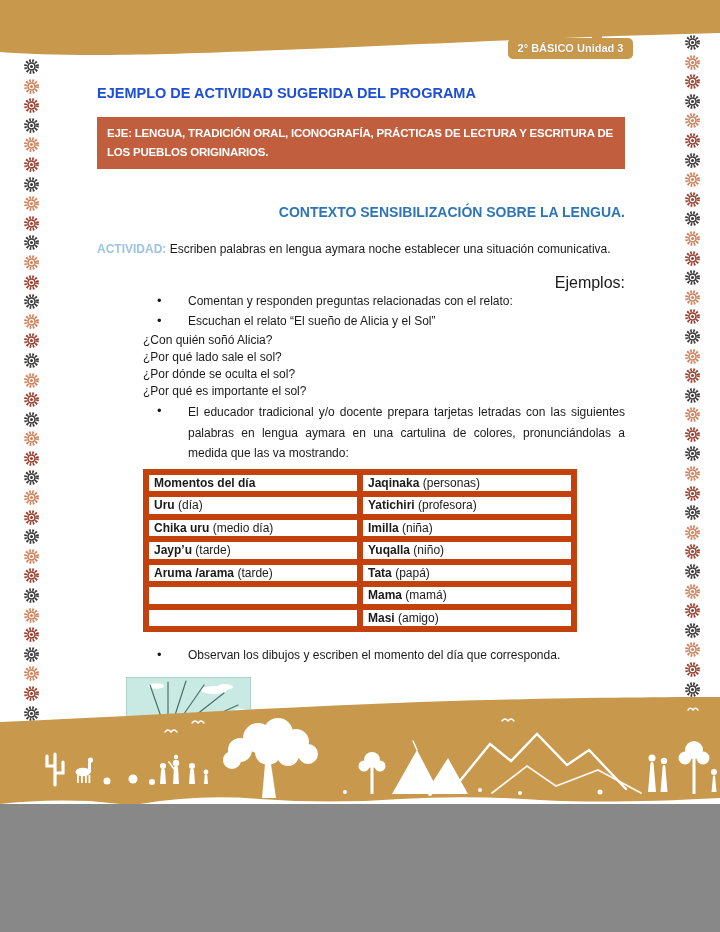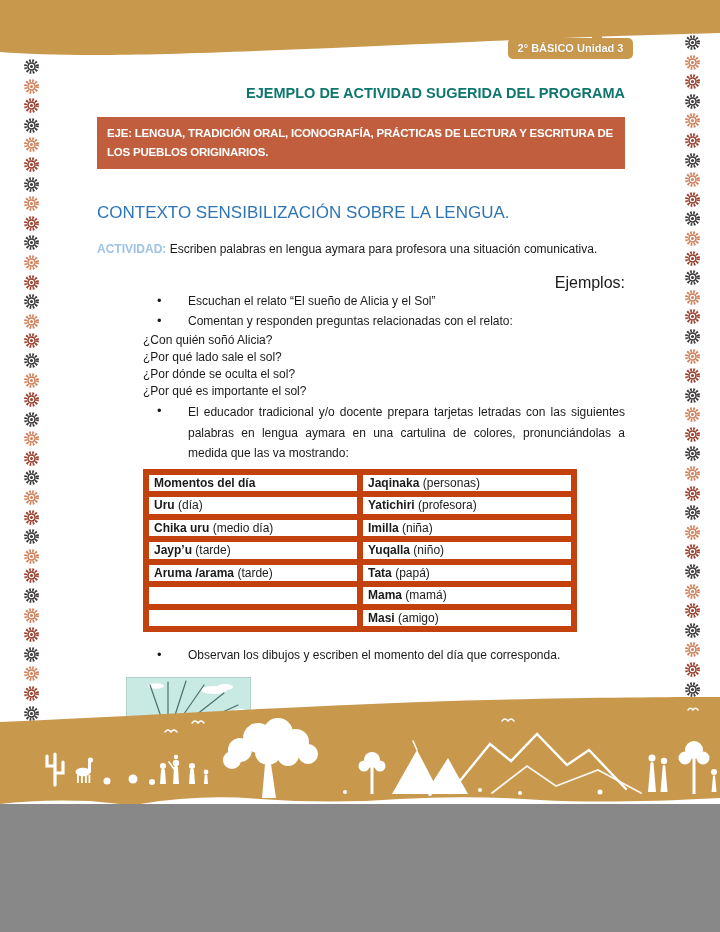--- a/index.html
+++ b/index.html
@@ -21,24 +21,24 @@
     text-shadow:0 0 1px rgba(120,80,20,.6);}
 
   
   .chain{position:absolute; display:flex; flex-direction:column; gap:0.6px; width:19px;}
   #chain-left{left:22px; top:57px;}
   #chain-right{left:683px; top:33px;}
   .med{width:19px; height:19px; display:block;}
 
   
   .main{position:absolute; left:97px; top:84px; width:528px; color:#1a1a1a;}
-  .doc-title{font-size:14.5px; font-weight:bold; text-align:right; line-height:18px; color:#0f766e;}
+  .doc-title{font-size:14.5px; font-weight:bold; text-align:left; line-height:18px; color:#1d4ed8;}
   .eje-banner{margin-top:15px; background:var(--banner_bg); color:#fff; font-weight:bold;
     font-size:11.5px; letter-spacing:-0.2px; line-height:19px; padding:7px 10px; min-height:51px;}
-  .context-heading{margin-top:36px; color:var(--heading_blue); font-weight:normal; font-size:17px; line-height:15px;}
+  .context-heading{margin-top:36px; color:var(--heading_blue); font-weight:bold; font-size:14px; line-height:15px;text-align:right;}
   .activity-line{margin-top:22px; font-size:12px; line-height:15px;}
   .activity-label{color:var(--activity_blue); font-weight:bold;text-align:right;}
   .examples-label{margin-top:18px; font-size:16px; line-height:15px;text-align:right;}
 
   .bullet{display:flex; padding-left:60px; font-size:12px; line-height:18px; margin-top:2px;}
   .bullet .dot{width:31px; flex-shrink:0;}
   .bullet .dot::before{content:"•"; font-size:13px;}
   .bullet .txt{flex:1;}
   .bullet.justified .txt{text-align:justify; line-height:20.5px;}
 
@@ -483,32 +483,32 @@
     </div>
 
   <div class="main">
     <div class="doc-title">EJEMPLO DE ACTIVIDAD SUGERIDA DEL PROGRAMA</div>
 
     <div class="eje-banner">EJE: LENGUA, TRADICIÓN ORAL, ICONOGRAFÍA, PRÁCTICAS DE LECTURA Y ESCRITURA DE LOS PUEBLOS ORIGINARIOS.</div>
 
     <div class="context-heading">CONTEXTO SENSIBILIZACIÓN SOBRE LA LENGUA.</div>
 
     <div class="activity-line">
-      <span class="activity-label">ACTIVIDAD:</span><span> Escriben palabras en lengua aymara para profesora una situación comunicativa.</span>
+      <span class="activity-label">ACTIVIDAD:</span><span> Escriben palabras en lengua aymara noche establecer una situación comunicativa.</span>
     </div>
 
     <div class="examples-label">Ejemplos:</div>
 
+    <div class="bullet">
+      <span class="dot"></span>
+      <span class="txt">Comentan y responden preguntas relacionadas con el relato:</span>
+    </div>
     <div class="bullet">
       <span class="dot"></span>
       <span class="txt">Escuchan el relato “El sueño de Alicia y el Sol”</span>
-    </div>
-    <div class="bullet">
-      <span class="dot"></span>
-      <span class="txt">Comentan y responden preguntas relacionadas con el relato:</span>
     </div>
 
     <div class="questions">
       <div>¿Con quién soñó Alicia?</div>
       <div>¿Por qué lado sale el sol?</div>
       <div>¿Por dónde se oculta el sol?</div>
       <div>¿Por qué es importante el sol?</div>
     </div>
 
     <div class="bullet justified">

